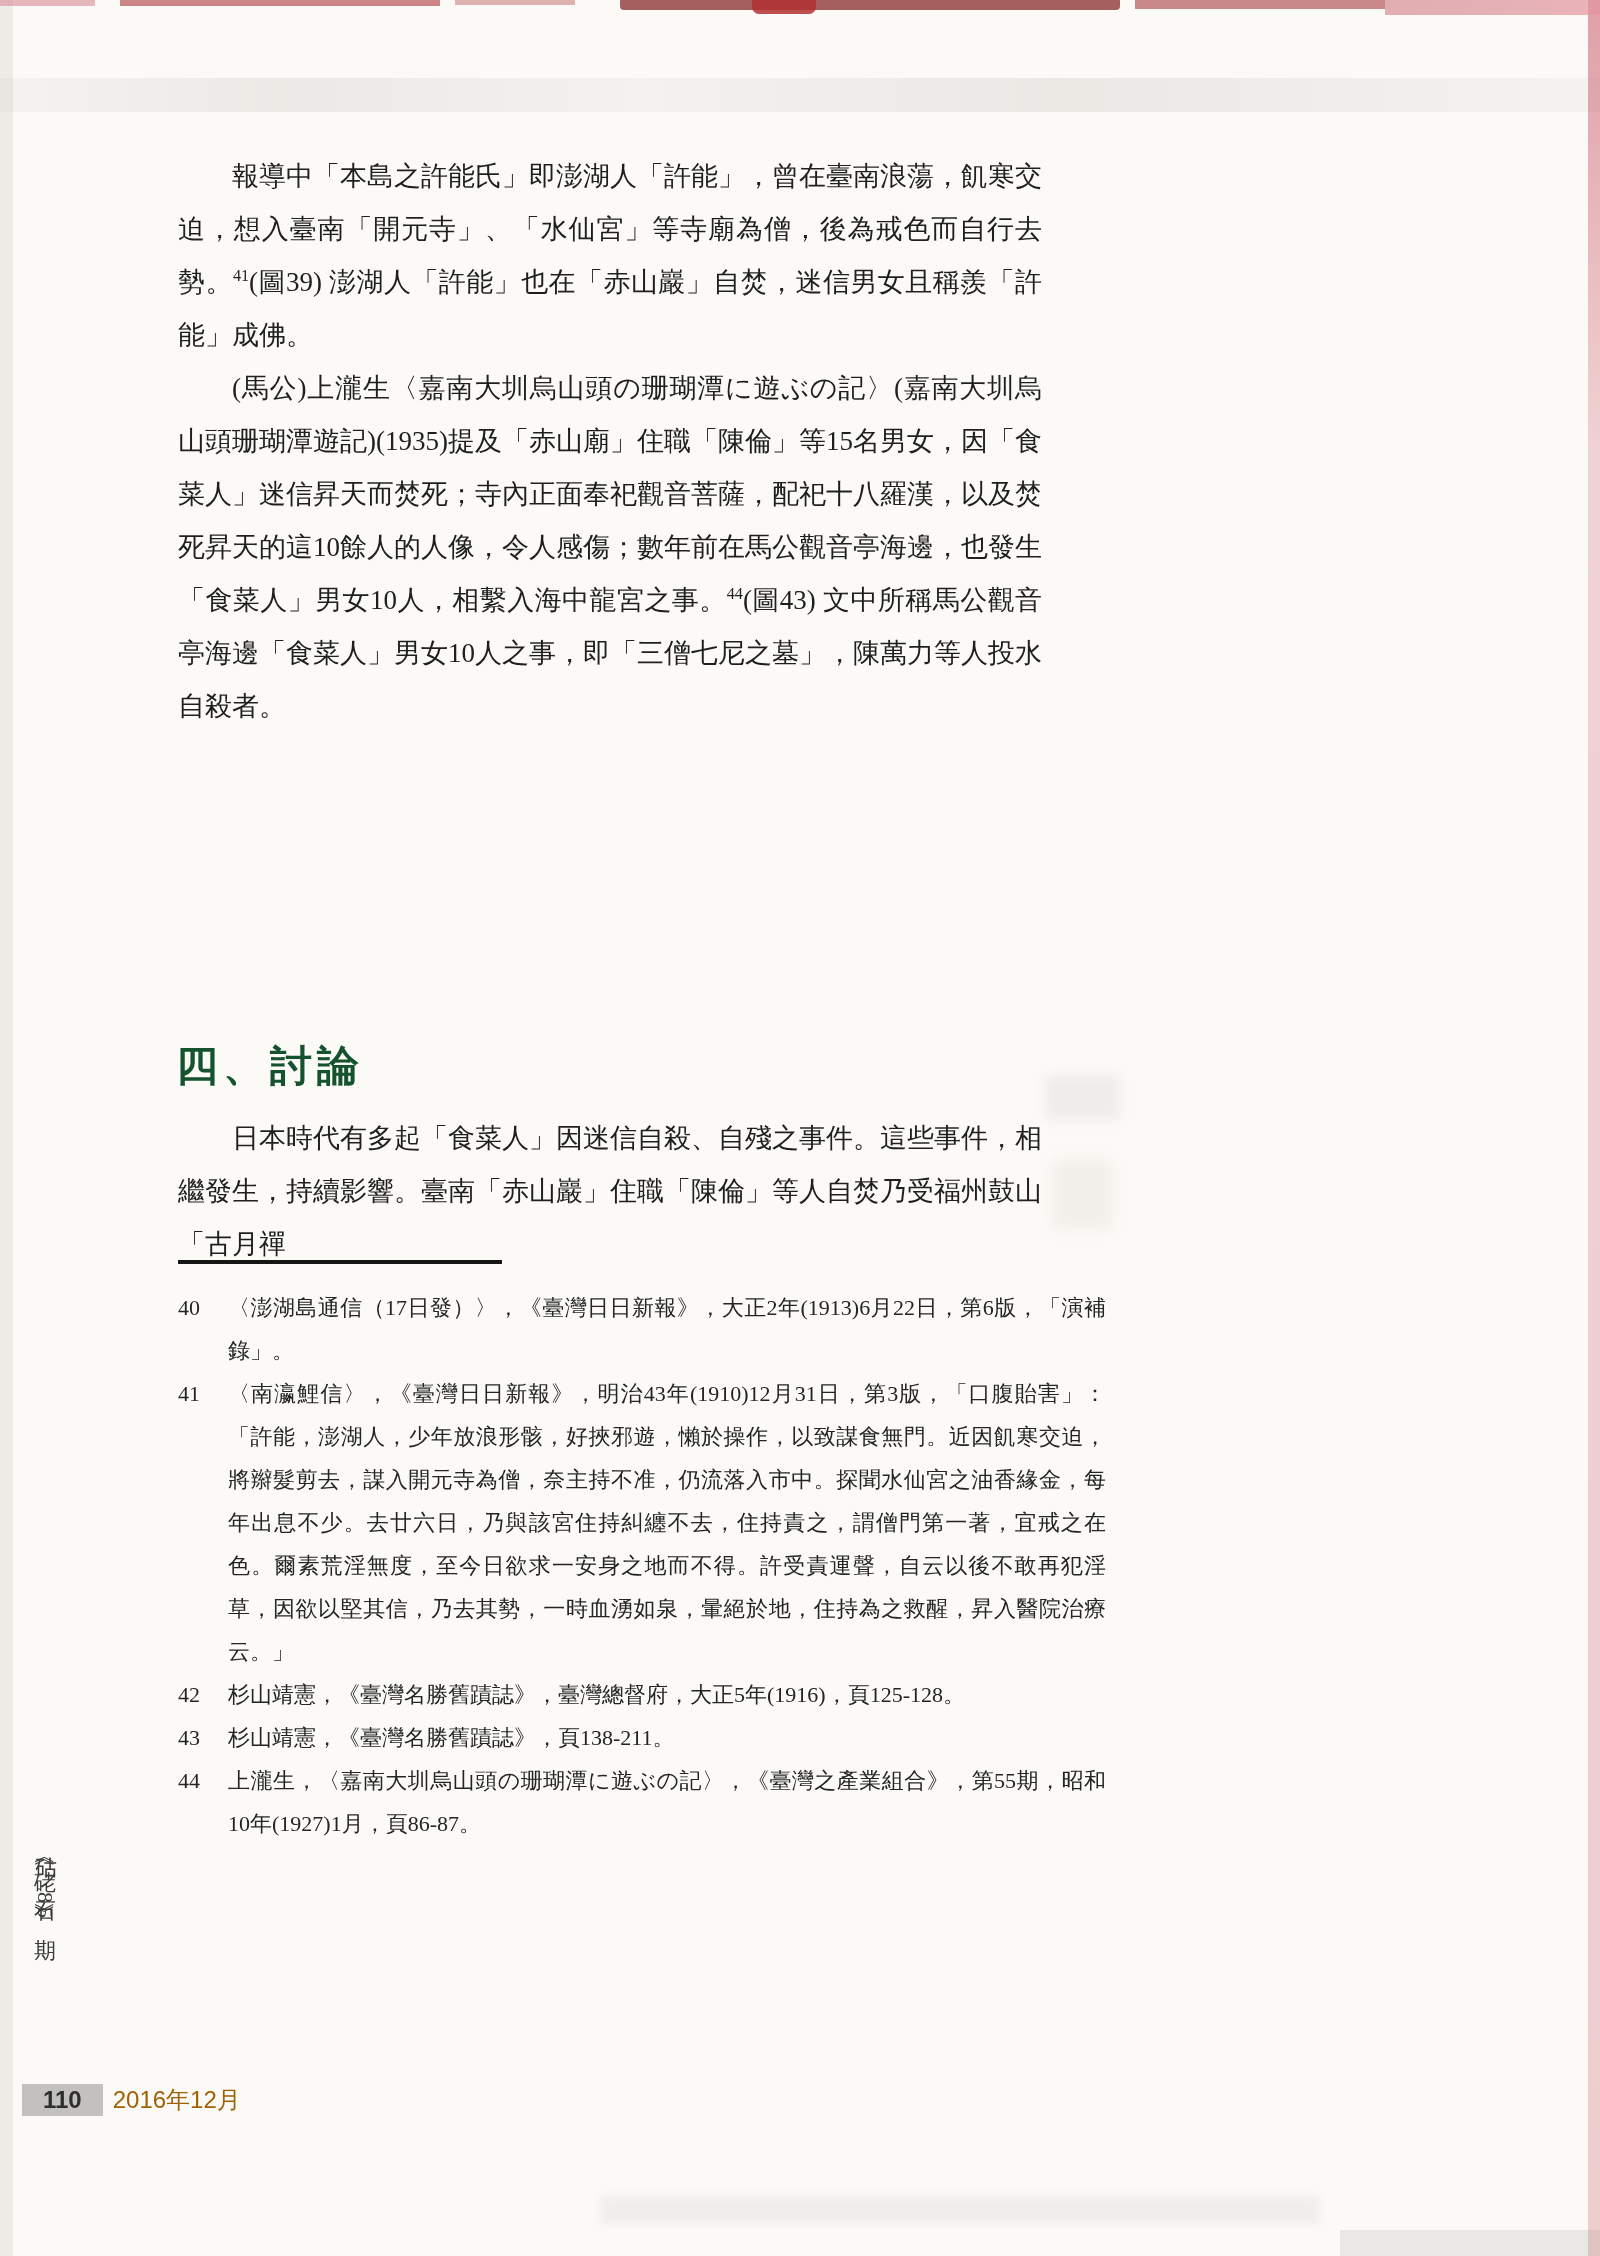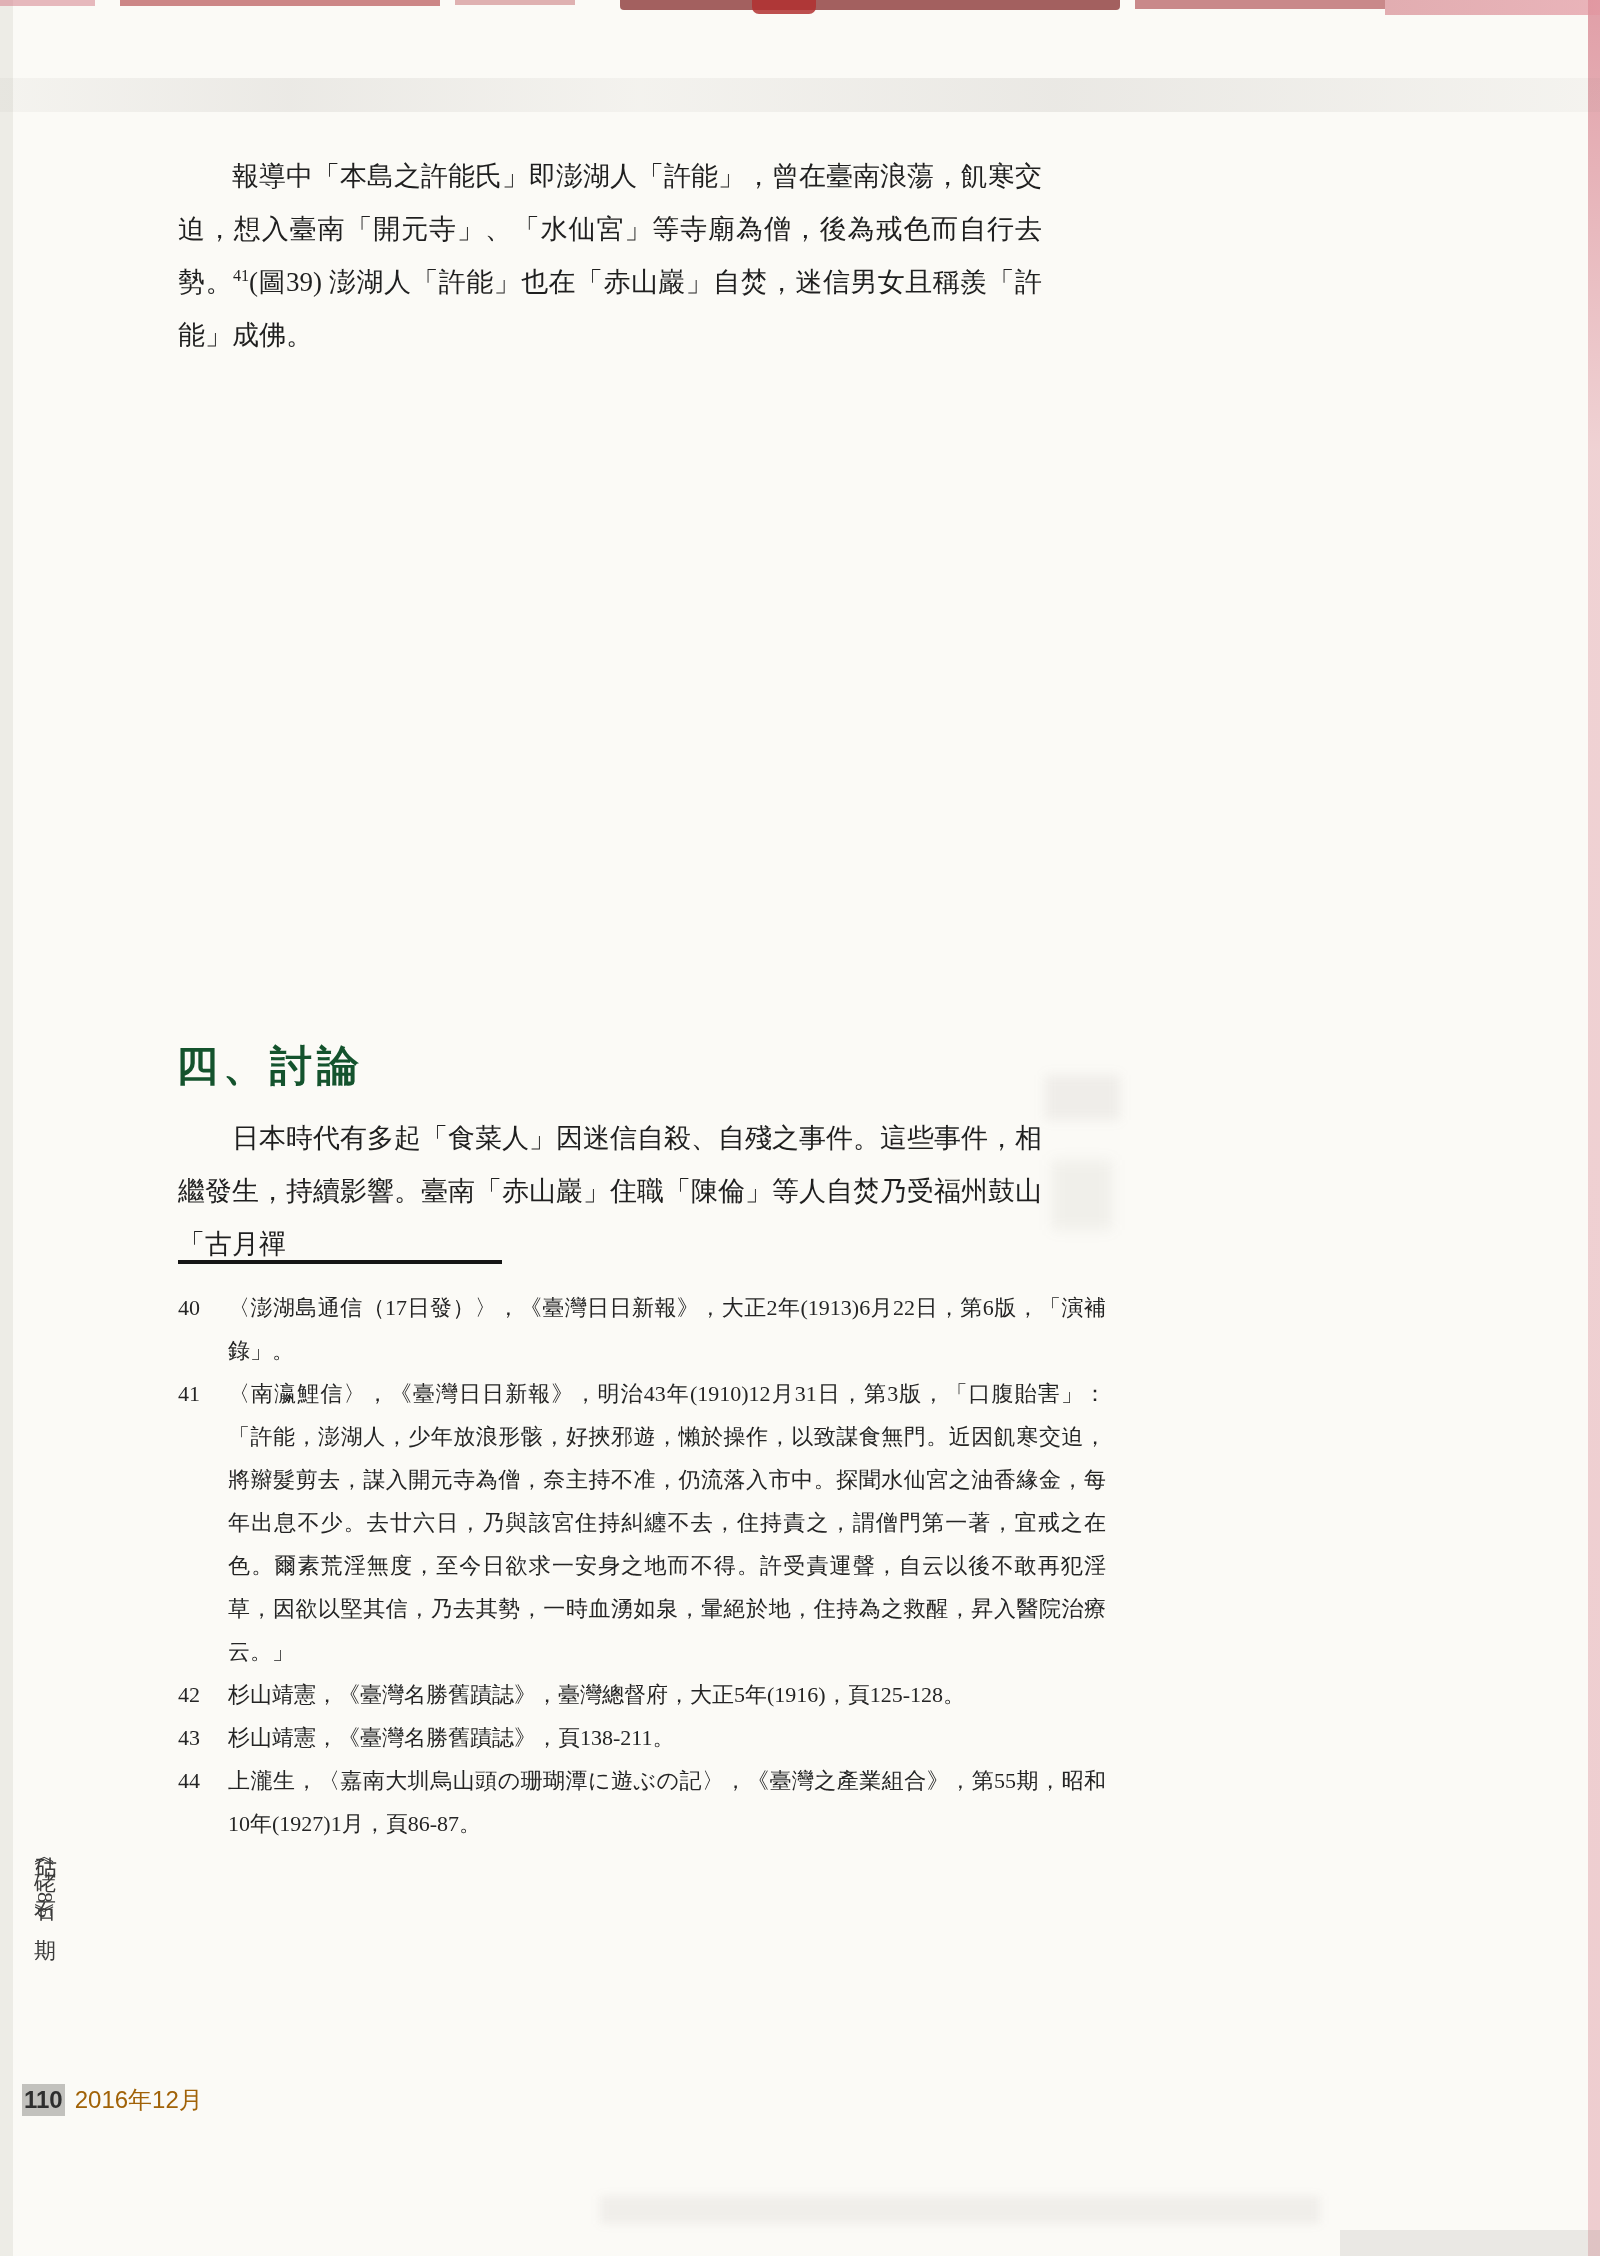--- a/index.html
+++ b/index.html
@@ -51,21 +51,21 @@
     writing-mode:vertical-rl; text-orientation:mixed;
     font-size:22px; letter-spacing:4px; color:#3a3a3a;
   }
   .page-footer {
     position:absolute; left:22px; top:2084px;
     display:flex; align-items:center; gap:10px;
     font-family:"Liberation Sans","DejaVu Sans",sans-serif;
   }
   .page-num {
     color:#2e2e2e; font-size:24px; font-weight:700;
-    padding:2px 2px;
+    padding:2px 21px;
   }
   .issue-date { font-size:24px; color:#a16207; }
 
   
   .artifact { position:absolute; pointer-events:none; }
   .a-top-left   { left:0px;    top:0px; width:95px;  height:6px;  background:rgba(214,130,140,.55); }
   .a-top-1      { left:120px;  top:0px; width:320px; height:6px;  background:rgba(178,72,74,.65); }
   .a-top-2      { left:455px;  top:0px; width:120px; height:5px;  background:rgba(196,104,108,.5); }
   .a-top-3      { left:620px;  top:0px; width:500px; height:10px; background:rgba(134,44,44,.75); border-radius:0 0 4px 4px; }
   .a-top-blob   { left:752px;  top:0px; width:64px;  height:14px; background:rgba(178,48,48,.85); border-radius:0 0 7px 7px; }
@@ -96,20 +96,21 @@
   <div class="artifact a-top-4"></div>
   <div class="artifact a-top-right"></div>
   <div class="artifact a-band"></div>
   <div class="artifact a-bleed-1"></div>
   <div class="artifact a-bleed-2"></div>
   <div class="artifact a-bot-smudge"></div>
   <div class="artifact a-bot-right"></div>
 
   <div class="body-text">
       <p class="indent">報導中「本島之許能氏」即澎湖人「許能」，曾在臺南浪蕩，飢寒交迫，想入臺南「開元寺」、「水仙宮」等寺廟為僧，後為戒色而自行去勢。<sup class="fnref">41</sup>(圖39) 澎湖人「許能」也在「赤山巖」自焚，迷信男女且稱羨「許能」成佛。</p>
+      <p class="indent">(馬公)上瀧生〈嘉南大圳烏山頭の珊瑚潭に遊ぶの記〉(嘉南大圳烏山頭珊瑚潭遊記)(1935)提及「赤山廟」住職「陳倫」等15名男女，因「食菜人」迷信昇天而焚死；寺內正面奉祀觀音菩薩，配祀十八羅漢，以及焚死昇天的這10餘人的人像，令人感傷；數年前在馬公觀音亭海邊，也發生「食菜人」男女10人，相繫入海中龍宮之事。<sup class="fnref">44</sup>(圖43) 文中所稱馬公觀音亭海邊「食菜人」男女10人之事，即「三僧七尼之墓」，陳萬力等人投水自殺者。</p>
     </div>
 
   <h2 class="section-heading" style="color: #14532d;">四、討論</h2>
 
   <div class="section-body">
       <p class="indent">日本時代有多起「食菜人」因迷信自殺、自殘之事件。這些事件，相繼發生，持續影響。臺南「赤山巖」住職「陳倫」等人自焚乃受福州鼓山「古月禪</p>
     </div>
 
   <div class="footnote-rule"></div>
 

